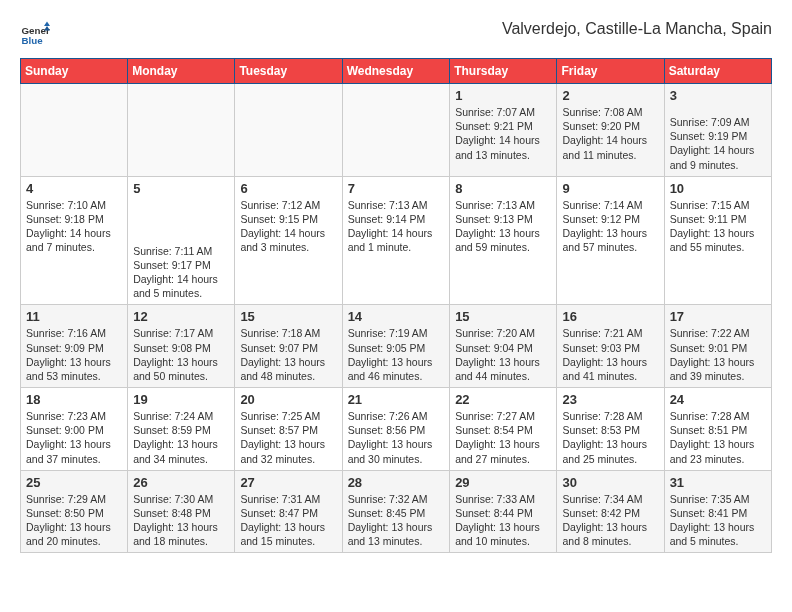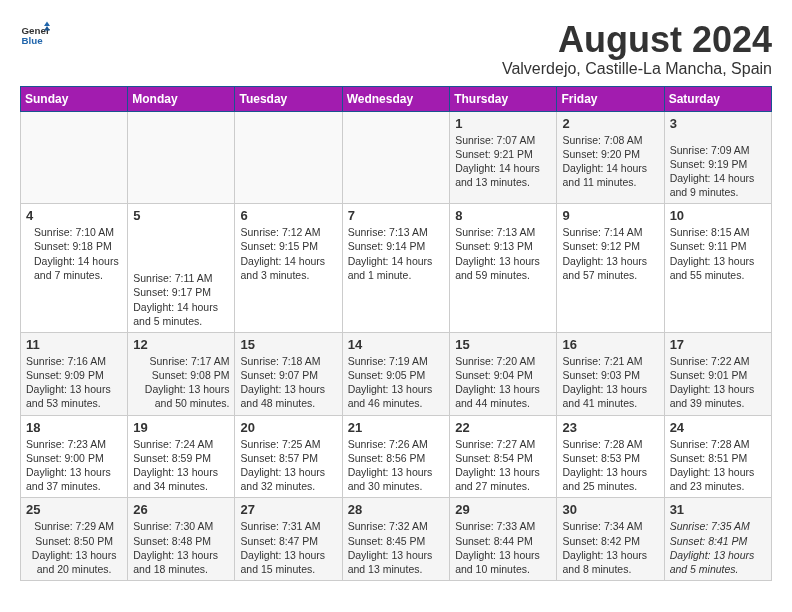--- a/index.html
+++ b/index.html
@@ -37,21 +37,21 @@
     .location-title {
       font-size: 16px;
       color: #333;
     }
     .calendar {
       width: 100%;
       border-collapse: collapse;
       font-size: 11px;
     }
     .calendar thead th {
-      background: #a21caf;
+      background: #ef4444;
       color: #fff;
       padding: 5px 4px;
       text-align: left;
       font-size: 12px;
       font-weight: bold;
       border: 1px solid #1a5490;
     }
     .calendar tbody td {
       border: 1px solid #ccc;
       vertical-align: top;
@@ -88,21 +88,20 @@
 <div class="header">
   <div class="logo">
     <svg class="logo-icon" viewBox="0 0 40 40">
       <text x="2" y="18" font-size="13" font-weight="bold" fill="#333" font-family="Arial">General</text>
       <text x="2" y="32" font-size="13" font-weight="bold" fill="#2166ac" font-family="Arial">Blue</text>
       <polygon points="32,8 40,8 36,2" fill="#2166ac"></polygon>
       <polygon points="32,14 40,14 36,8" fill="#1a5490"></polygon>
     </svg>
   </div>
   <div class="title-block">
-    <div class="month-title">August 2024</div>
     <div class="location-title">Valverdejo, Castille-La Mancha, Spain</div>
   </div>
 </div>
 
 <table class="calendar">
   <thead>
     <tr>
     <th>Sunday</th>
         <th>Monday</th>
         <th>Tuesday</th>
@@ -136,21 +135,21 @@
           <span class="day-num">3</span>
           <div class="day-info" style="white-space: pre-line; margin-top: 12px;">Sunrise: 7:09 AM
 Sunset: 9:19 PM
 Daylight: 14 hours
 and 9 minutes.</div>
         </td>
       </tr>
       <tr>
         <td>
           <span class="day-num">4</span>
-          <div class="day-info" style="white-space: pre-line; margin-left: 8px;">Sunrise: 7:10 AM
+          <div class="day-info" style="white-space: pre-line;">Sunrise: 7:10 AM
 Sunset: 9:18 PM
 Daylight: 14 hours
 and 7 minutes.</div>
         </td>
         <td>
           <span class="day-num">5</span>
           <div class="day-info" style="white-space: pre-line; margin-top: 48px;">Sunrise: 7:11 AM
 Sunset: 9:17 PM
 Daylight: 14 hours
 and 5 minutes.</div>
@@ -178,37 +177,37 @@
         </td>
         <td>
           <span class="day-num">9</span>
           <div class="day-info" style="white-space: pre-line;">Sunrise: 7:14 AM
 Sunset: 9:12 PM
 Daylight: 13 hours
 and 57 minutes.</div>
         </td>
         <td>
           <span class="day-num">10</span>
-          <div class="day-info" style="white-space: pre-line;">Sunrise: 8:15 AM
+          <div class="day-info" style="white-space: pre-line;">Sunrise: 7:15 AM
 Sunset: 9:11 PM
 Daylight: 13 hours
 and 55 minutes.</div>
         </td>
       </tr>
       <tr>
         <td>
           <span class="day-num">11</span>
           <div class="day-info" style="white-space: pre-line;">Sunrise: 7:16 AM
 Sunset: 9:09 PM
 Daylight: 13 hours
 and 53 minutes.</div>
         </td>
         <td>
           <span class="day-num">12</span>
-          <div class="day-info" style="white-space: pre-line; text-align: right;">Sunrise: 7:17 AM
+          <div class="day-info" style="white-space: pre-line;">Sunrise: 7:17 AM
 Sunset: 9:08 PM
 Daylight: 13 hours
 and 50 minutes.</div>
         </td>
         <td>
           <span class="day-num">15</span>
           <div class="day-info" style="white-space: pre-line;">Sunrise: 7:18 AM
 Sunset: 9:07 PM
 Daylight: 13 hours
 and 48 minutes.</div>
@@ -289,21 +288,21 @@
           <span class="day-num">24</span>
           <div class="day-info" style="white-space: pre-line;">Sunrise: 7:28 AM
 Sunset: 8:51 PM
 Daylight: 13 hours
 and 23 minutes.</div>
         </td>
       </tr>
       <tr>
         <td>
           <span class="day-num">25</span>
-          <div class="day-info" style="white-space: pre-line; text-align: center;">Sunrise: 7:29 AM
+          <div class="day-info" style="white-space: pre-line;">Sunrise: 7:29 AM
 Sunset: 8:50 PM
 Daylight: 13 hours
 and 20 minutes.</div>
         </td>
         <td>
           <span class="day-num">26</span>
           <div class="day-info" style="white-space: pre-line;">Sunrise: 7:30 AM
 Sunset: 8:48 PM
 Daylight: 13 hours
 and 18 minutes.</div>
@@ -331,20 +330,20 @@
         </td>
         <td>
           <span class="day-num">30</span>
           <div class="day-info" style="white-space: pre-line;">Sunrise: 7:34 AM
 Sunset: 8:42 PM
 Daylight: 13 hours
 and 8 minutes.</div>
         </td>
         <td>
           <span class="day-num">31</span>
-          <div class="day-info" style="white-space: pre-line; font-style: italic;">Sunrise: 7:35 AM
+          <div class="day-info" style="white-space: pre-line;">Sunrise: 7:35 AM
 Sunset: 8:41 PM
 Daylight: 13 hours
 and 5 minutes.</div>
         </td>
       </tr>
     </tbody>
 </table>
 
 </body></html>

